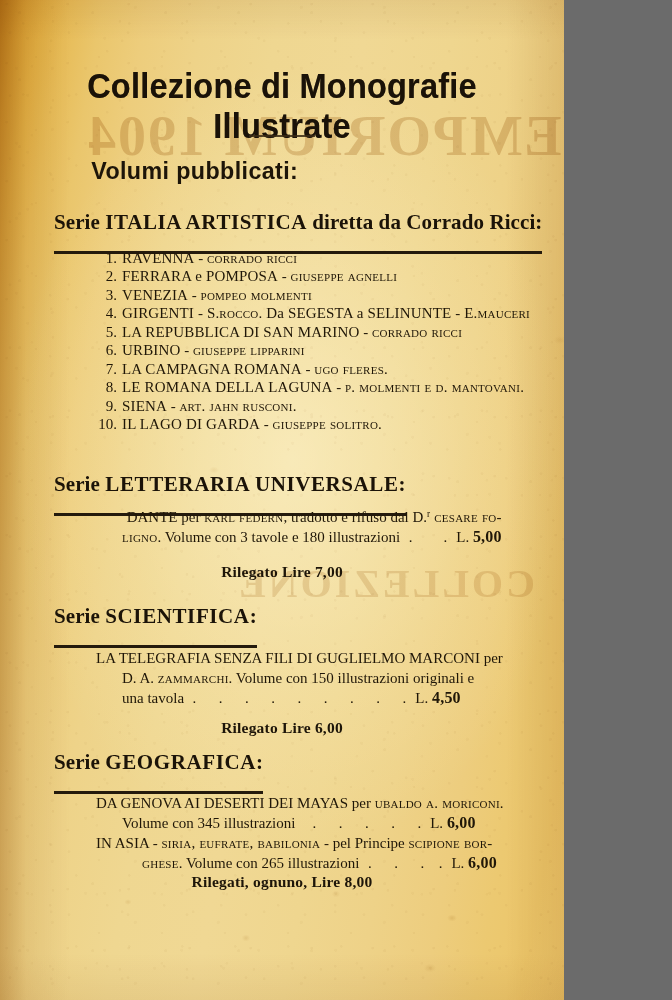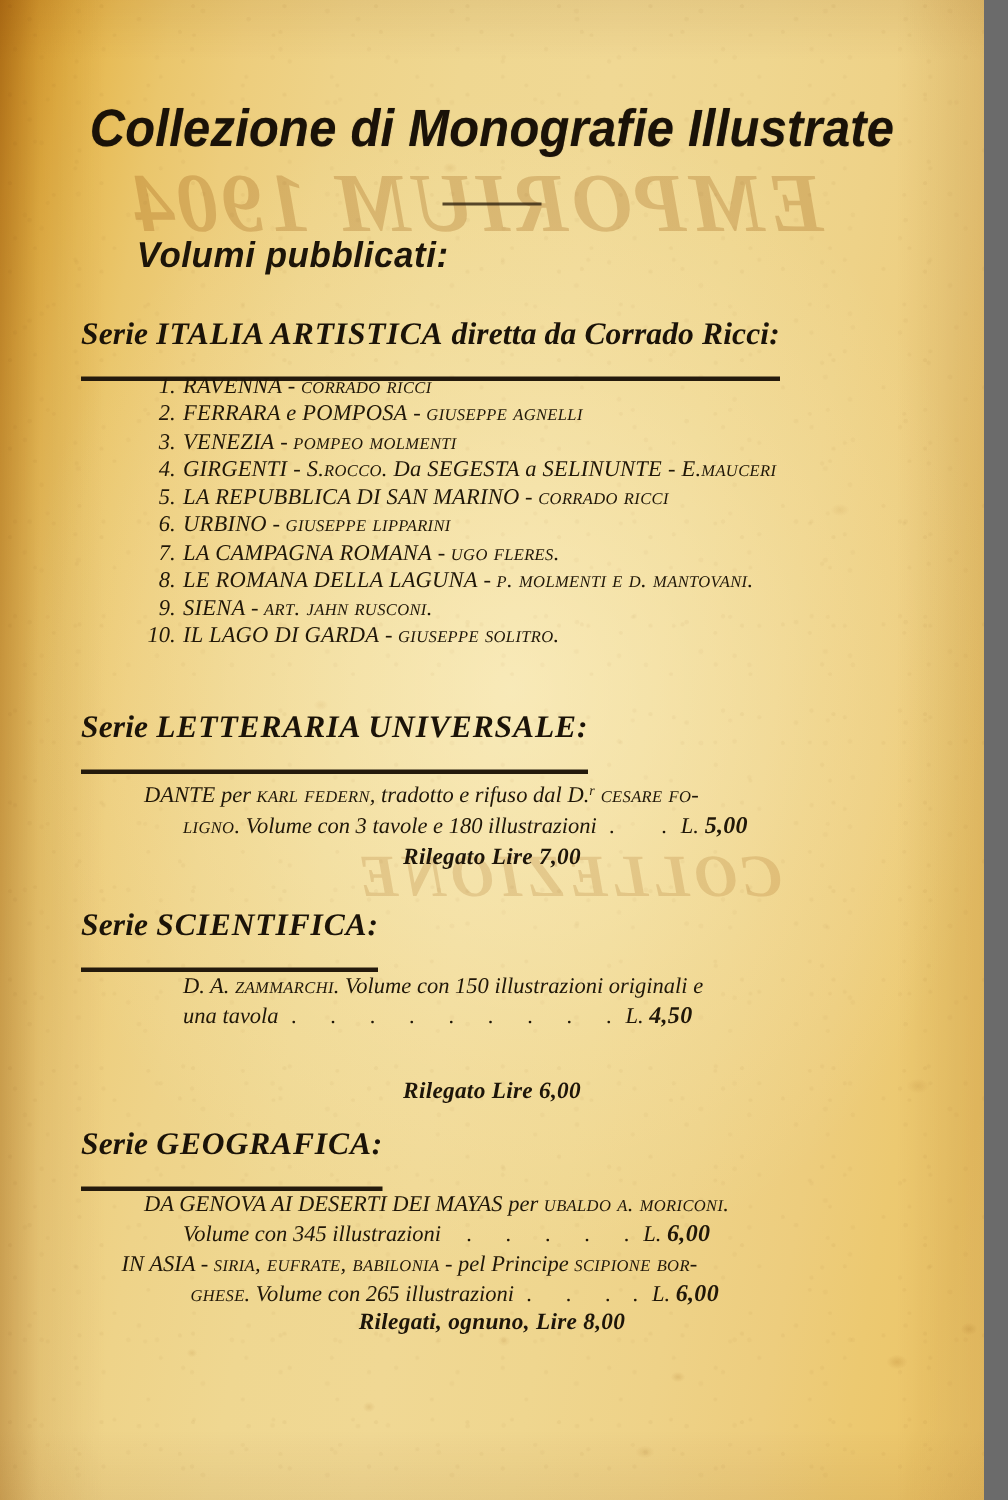--- a/index.html
+++ b/index.html
@@ -3,21 +3,21 @@
 <meta charset="utf-8">
 <title>Collezione di Monografie Illustrate</title>
 <style>
   html, body {
     margin: 0;
     padding: 0;
     background: #6b6b6b;
   }
   .page {
     position: relative;
-    width: 656px;
+    width: 564px;
     height: 1000px;
     overflow: hidden;
     background:
       radial-gradient(ellipse 70% 55% at 52% 46%, rgba(255,248,214,0.55) 0%, rgba(255,246,205,0.18) 45%, rgba(255,240,190,0.0) 72%),
       linear-gradient(100deg,
         #c98a1e 0%,
         #d9a032 3.0%,
         #e2b044 6.0%,
         #e7bc58 9.5%,
         #eac66c 14%,
@@ -26,21 +26,20 @@
         #efd791 38%,
         #f0d894 50%,
         #efd68f 62%,
         #eed288 72%,
         #edcd7e 81%,
         #ecc971 88%,
         #ecc66a 94%,
         #eec96e 100%);
     font-family: "Liberation Serif", "DejaVu Serif", serif;
     color: #241a0d;
-    font-style: italic;
     -webkit-font-smoothing: antialiased;
   }
 
   
   .grain {
     position: absolute;
     inset: 0;
     pointer-events: none;
     opacity: 0.5;
     background-image:
@@ -299,48 +298,49 @@
       <span class="row"><span class="num">8.</span><span class="tit">LE ROMANA DELLA LAGUNA</span><span> - </span><span class="sc">P. Molmenti e D. Mantovani.</span></span>
       <span class="row"><span class="num">9.</span><span class="tit">SIENA</span><span> - </span><span class="sc">Art. Jahn Rusconi.</span></span>
       <span class="row"><span class="num">10.</span><span class="tit">IL LAGO DI GARDA</span><span> - </span><span class="sc">Giuseppe Solitro.</span></span>
     </div>
 
 
     <div class="series-head" style="top:472px;">
       <span class="lead">Serie </span><span class="caps">LETTERARIA UNIVERSALE</span><span>:</span>
     </div>
 
-    <div class="entry" style="left:96px; top:518px;">
+    <div class="entry" style="left:96px; top:504px;text-align:right;">
       <span class="ln"><span>DANTE</span><span> per </span><span class="sc">Karl Federn</span><span>, tradotto  e  rifuso  dal  D.</span><span class="sup">r</span><span class="sc"> Cesare Fo-</span></span>
       <span class="ln indent"><span class="sc">ligno</span><span>. Volume con 3 tavole e 180 illustrazioni</span><span class="dots">&nbsp;&nbsp;.<span class="dot-sp"></span>&nbsp;&nbsp;.&nbsp;&nbsp;</span><span class="lbl-l">L.</span>&nbsp;<span class="lire">5,00</span></span>
     </div>
 
     <div class="price-center" style="top:563px;">Rilegato Lire 7,00</div>
 
     <div class="series-head" style="top:604px;">
       <span class="lead">Serie </span><span class="caps">SCIENTIFICA</span><span>:</span>
     </div>
 
     <div class="entry" style="left:96px; top:648px;">
+      <span class="ln">LA TELEGRAFIA SENZA FILI DI GUGLIELMO MARCONI per</span>
       <span class="ln indent"><span>D. A. </span><span class="sc">Zammarchi</span><span>. Volume  con  150  illustrazioni  originali  e</span></span>
       <span class="ln indent"><span>una tavola</span><span class="dots">&nbsp;&nbsp;.<span class="dot-sp"></span>.<span class="dot-sp"></span>.<span class="dot-sp"></span>.<span class="dot-sp"></span>.<span class="dot-sp"></span>.<span class="dot-sp"></span>.<span class="dot-sp"></span>.<span class="dot-sp"></span>.&nbsp;&nbsp;</span><span class="lbl-l">L.</span>&nbsp;<span class="lire">4,50</span></span>
     </div>
 
     <div class="price-center" style="top:708px;margin-top:11px;">Rilegato Lire 6,00</div>
 
     <div class="series-head" style="top:750px;">
       <span class="lead">Serie </span><span class="caps">GEOGRAFICA</span><span>:</span>
     </div>
 
     <div class="entry" style="left:96px; top:793px;">
       <span class="ln"><span>DA GENOVA AI DESERTI DEI MAYAS</span><span> per </span><span class="sc">Ubaldo A. Moriconi</span><span>.</span></span>
       <span class="ln indent"><span>Volume con 345 illustrazioni</span><span class="dots">&nbsp;&nbsp;&nbsp;&nbsp;.<span class="dot-sp"></span>.<span class="dot-sp"></span>.<span class="dot-sp"></span>.<span class="dot-sp"></span>.&nbsp;&nbsp;</span><span class="lbl-l">L.</span>&nbsp;<span class="lire">6,00</span></span>
     </div>
 
-    <div class="entry" style="left:81px; top:833px;">
+    <div class="entry" style="left:96px; top:833px;">
       <span class="ln"><span>IN ASIA - </span><span class="sc">Siria, Eufrate, Babilonia</span><span> - pel Principe </span><span class="sc">Scipione Bor-</span></span>
       <span class="ln indent2"><span class="sc">ghese</span><span>. Volume con 265 illustrazioni</span><span class="dots">&nbsp;&nbsp;.<span class="dot-sp"></span>.<span class="dot-sp"></span>.<span class="dot-sp-s"></span>.&nbsp;&nbsp;</span><span class="lbl-l">L.</span>&nbsp;<span class="lire">6,00</span></span>
     </div>
 
     <div class="price-center" style="top:873px;">Rilegati, ognuno, Lire 8,00</div>
 
   </div>
 
   <div class="grain"></div>
   <div class="foxing"></div>

